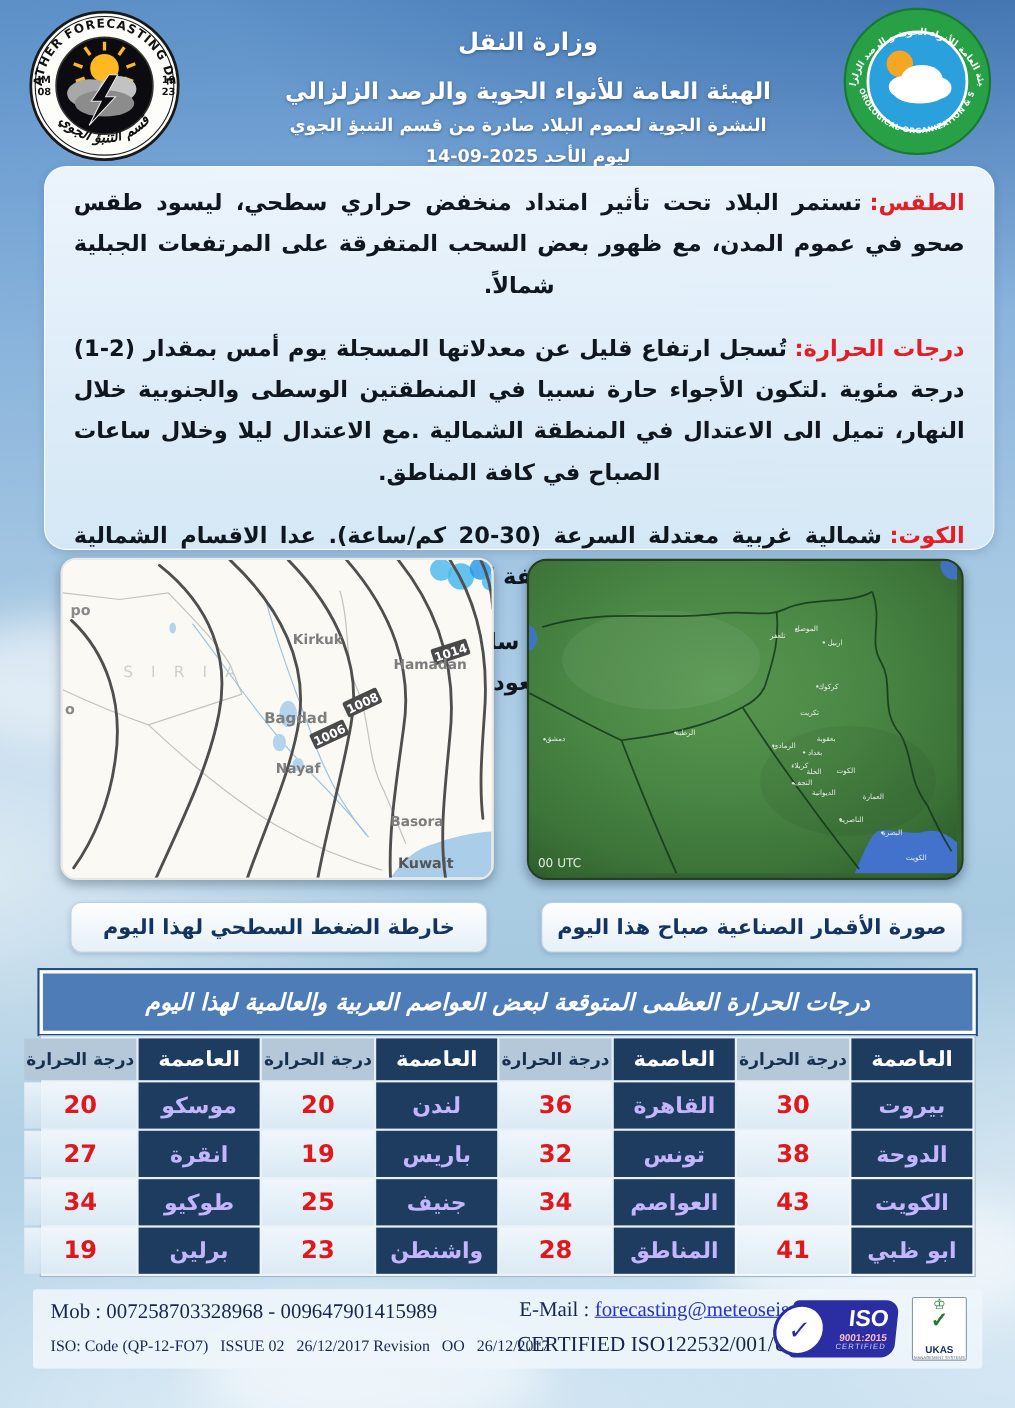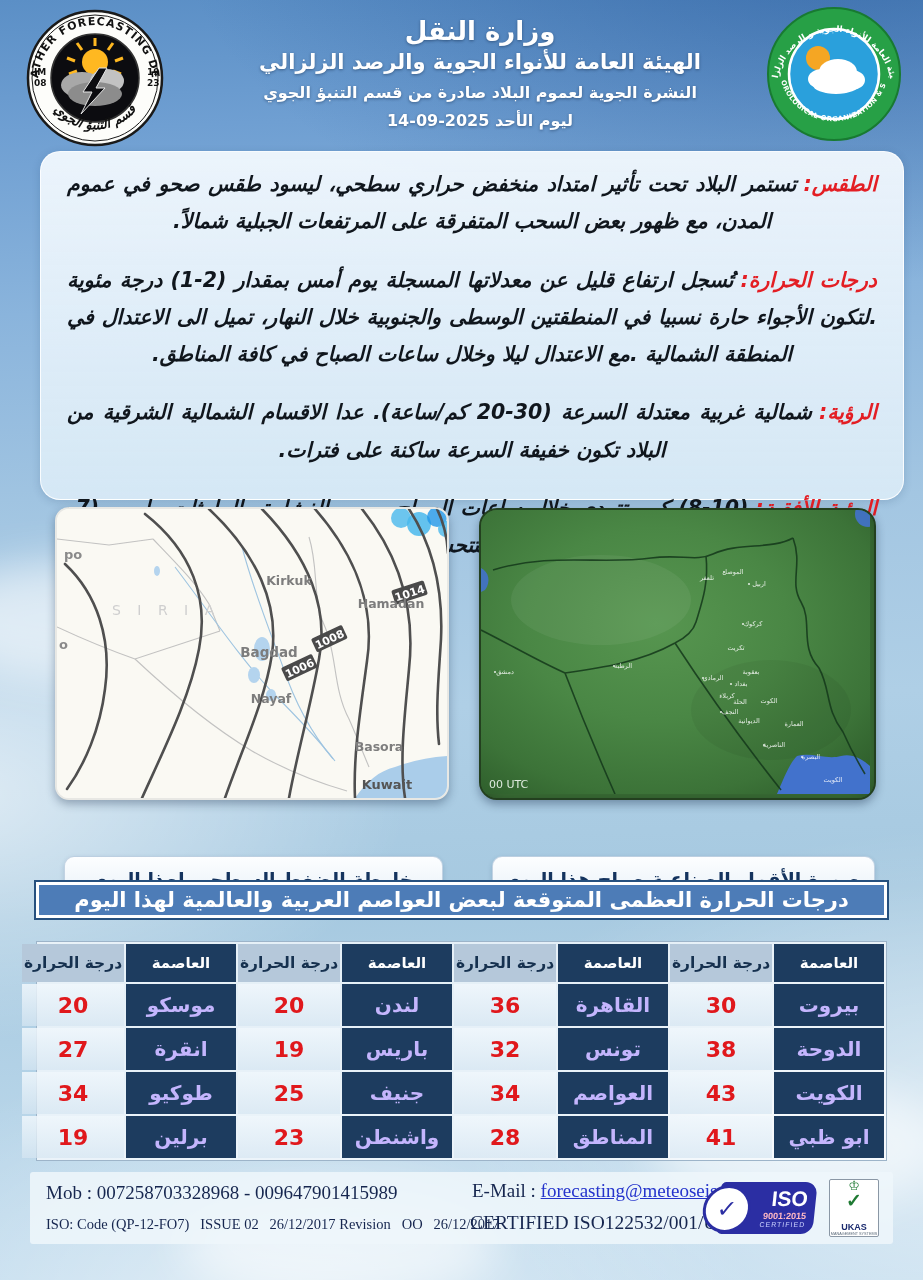--- a/index.html
+++ b/index.html
@@ -10,70 +10,69 @@
       radial-gradient(900px 500px at 108% 88%, rgba(255,255,255,.55), rgba(255,255,255,0) 60%),
       radial-gradient(700px 380px at -5% 62%, rgba(255,255,255,.6), rgba(255,255,255,0) 65%),
       radial-gradient(800px 420px at 30% 102%, rgba(255,255,255,.5), rgba(255,255,255,0) 60%),
       radial-gradient(1100px 620px at 92% -8%, rgba(20,70,140,.5), rgba(26,74,138,0) 62%),
       linear-gradient(178deg,#5b8fc6 0%,#6f9fd2 10%,#8ab4dc 24%,#a3c6e2 40%,#afcfe6 55%,#a6c9e0 70%,#b6d4e8 85%,#c2dcee 100%);
   }
   .cloud{position:absolute;background:rgba(255,255,255,.55);border-radius:50%;filter:blur(22px);}
   
   .hdr-title{position:absolute;left:200px;top:10px;width:560px;text-align:center;color:#fff;}
   .hdr-title div{font-weight:bold;text-shadow:0 1px 3px rgba(10,30,60,.45);}
-  .t1{font-size:26px;margin-top:6px;}
-  .t2{font-size:21px;margin-top:4px;}
+  .t1{font-size:22px;margin-top:16px;}
+  .t2{font-size:21px;margin-top:20px;}
   .t3{font-size:16px;margin-top:9px;}
   .t4{font-size:16px;margin-top:9px;letter-spacing:.5px;}
   .logo{position:absolute;}
   
   .panel{
     position:absolute;left:40px;top:151px;width:864px;height:349px;box-sizing:border-box;
     border-radius:20px;padding:14px 26px 6px 26px;
     background:linear-gradient(180deg,rgba(246,251,255,.92),rgba(224,239,249,.82));
     border:1px solid rgba(255,255,255,.85);
     box-shadow:0 2px 8px rgba(30,60,100,.18);
     direction:rtl;
-    font-style:italic;
   }
   .para{margin:0 0 21px 0;font-size:20.5px;font-weight:bold;color:#10161d;
         line-height:1.82;text-align:justify;text-align-last:center;}
   .para:last-child{margin-bottom:0;}
   .plabel{color:#e31e24;margin-left:7px;}
   
   .map-frame{position:absolute;border-radius:14px;overflow:hidden;box-shadow:0 4px 10px rgba(20,40,70,.35);}
   .press-frame{left:55px;top:507px;width:390px;height:289px;background:#faf9f4;border:2px solid #e8e8e4;}
   .sat-frame{left:479px;top:508px;width:393px;height:288px;border-radius:18px;
              background:#417c3c;border:2px solid #23401f;
              box-shadow:0 4px 10px rgba(20,40,70,.4), inset 0 0 26px rgba(0,0,0,.45);}
   .caption{
-    position:absolute;top:856px;height:44px;border-radius:10px;
+    position:absolute;top:820px;height:44px;border-radius:10px;
     background:linear-gradient(180deg,#fdfeff,#e6f0f8);
     border:1px solid rgba(160,185,210,.6);
     display:flex;align-items:center;justify-content:center;
     font-weight:bold;font-size:19px;color:#14335e;
     box-shadow:0 2px 5px rgba(30,60,100,.18);
   }
   .cap-left{left:64px;width:377px;}
   .cap-right{left:492px;width:381px;}
   
   .banner{
-    position:absolute;left:36px;top:882px;width:851px;height:36px;box-sizing:border-box;
+    position:absolute;left:36px;top:882px;width:851px;height:58px;box-sizing:border-box;
     background:#4d7cb7;border:3px solid #ffffff;box-shadow:0 0 0 2px #26507e;
     display:flex;align-items:center;justify-content:center;
-    color:#fff;font-weight:bold;font-size:21px;
+    color:#fff;font-weight:bold;font-size:21px;font-style:italic;
   }
   .temp-table{
     position:absolute;left:36px;top:941px;width:851px;direction:rtl;
     display:grid;grid-template-columns:repeat(4, 110px 102px);gap:2px;
     background:rgba(248,251,254,.75);padding:2px;box-sizing:border-box;
     border:1px solid #9db4c9;
   }
   .cell{display:flex;align-items:center;justify-content:center;}
-  .cap-h{height:38px;background:#1d3c5f;color:#fff;font-weight:bold;font-size:15px;}
+  .cap-h{height:38px;background:#1d3c5f;color:#fff;font-weight:bold;font-size:19px;}
   .tmp-h{height:38px;background:#b5c8da;color:#16314f;font-weight:bold;font-size:15.5px;}
   .cap-c{height:42px;background:#1d3c5f;color:#c4b5fd;font-weight:bold;font-size:20px;}
   .tmp-c{height:42px;background:linear-gradient(180deg,rgba(240,247,252,.85),rgba(214,230,242,.7));
          color:#e0181c;font-weight:bold;font-size:22px;}
   
   .footer{
     position:absolute;left:30px;top:1172px;width:863px;height:72px;
     background:rgba(238,246,251,.88);border-radius:3px;
     font-family:"Liberation Serif","DejaVu Serif",serif;color:#16264f;
   }
@@ -174,21 +173,21 @@
   </div>
 
   <div class="panel">
     <p class="para">
       <span class="plabel">الطقس:</span><span>تستمر البلاد تحت تأثير امتداد منخفض حراري سطحي، ليسود طقس صحو في عموم المدن، مع ظهور بعض السحب المتفرقة على المرتفعات الجبلية شمالاً.</span>
     </p>
     <p class="para">
       <span class="plabel">درجات الحرارة:</span><span>تُسجل ارتفاع قليل عن معدلاتها المسجلة يوم أمس بمقدار (2-1) درجة مئوية .لتكون الأجواء حارة نسبيا في المنطقتين الوسطى والجنوبية خلال النهار، تميل الى الاعتدال في المنطقة الشمالية .مع الاعتدال ليلا وخلال ساعات الصباح في كافة المناطق.</span>
     </p>
     <p class="para">
-      <span class="plabel">الرؤية:</span><span>شمالية غربية معتدلة السرعة (30-20 كم/ساعة). عدا الاقسام الشمالية الشرقية من البلاد تكون خفيفة السرعة ساكنة على فترات.</span>
+      <span class="plabel">الكوت:</span><span>شمالية غربية معتدلة السرعة (30-20 كم/ساعة). عدا الاقسام الشمالية الشرقية من البلاد تكون خفيفة السرعة ساكنة على فترات.</span>
     </p>
     <p class="para">
       <span class="plabel">الرؤية الأفقية:</span><span>(10-8) كم وتتردى خلال ساعات الصباح بسبب الغشاوة والملوثات ما بين (7-5) كم، تعود لتتحسن تدريجيا.</span>
     </p>
   </div>
 
   <div class="map-frame press-frame">
     <svg width="390" height="289" viewBox="0 0 390 289">
       <rect x="0" y="0" width="390" height="289" fill="#faf9f3"></rect>
 

